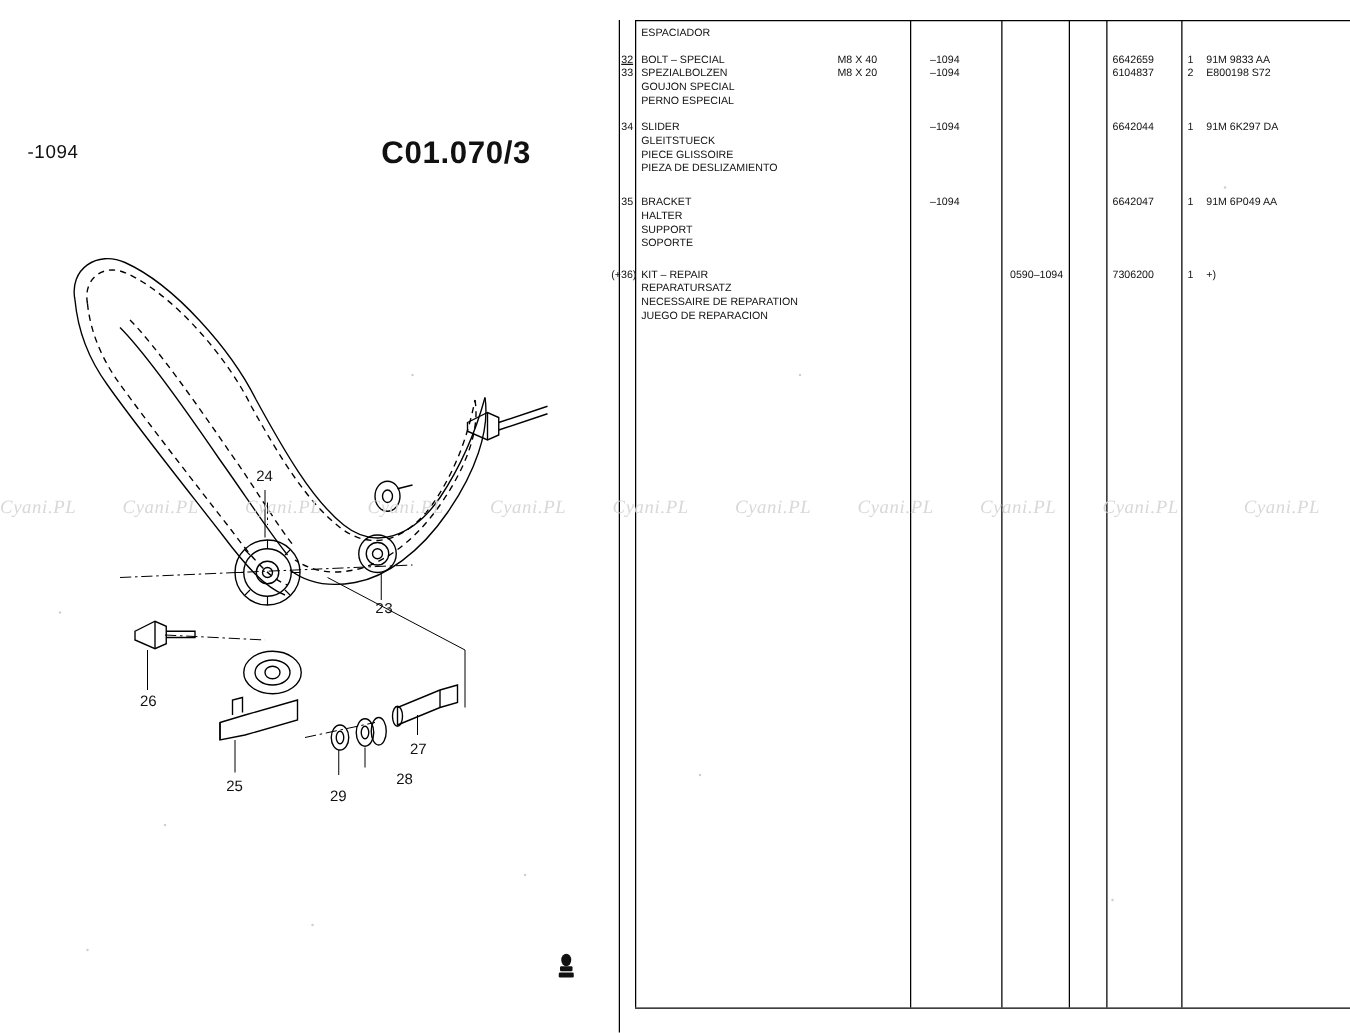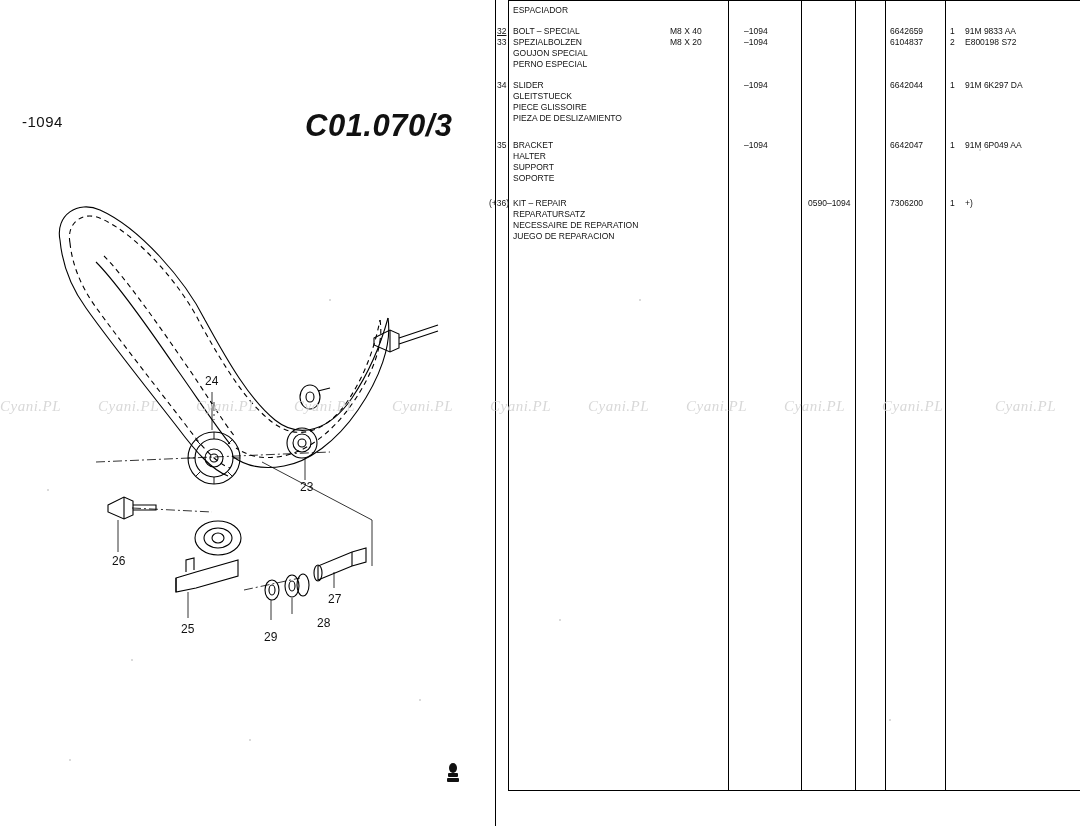--- a/index.html
+++ b/index.html
@@ -9,34 +9,33 @@
     color:#111;
   }
   .page{position:absolute;inset:0;}
 
   
   .left-pane{position:absolute;left:0;top:0;width:495px;height:826px;}
   .page-code{
     position:absolute;left:22px;top:113px;font-size:15px;letter-spacing:.5px;
   }
   .plate-title{
-    position:absolute;left:305px;top:108px;font-size:31px;font-weight:bold;
+    position:absolute;left:305px;top:108px;font-size:25px;font-weight:bold;
     letter-spacing:.5px;
-    font-style:italic;
   }
   .drawing{position:absolute;left:0;top:0;width:495px;height:826px;}
   .callout{
     position:absolute;font-size:12px;color:#111;
   }
   .bottom-mark{
     position:absolute;left:443px;top:762px;width:20px;height:22px;
   }
 
   
-  .right-pane{position:absolute;left:495px;top:0;width:585px;height:800px;}
+  .right-pane{position:absolute;left:495px;top:16px;width:585px;height:800px;}
   .vline{position:absolute;top:0;width:1px;background:#000;}
   .vline.v0{left:0px;height:826px;}
   .vline.v1{left:13px;height:790px;}
   .vline.v2{left:233px;height:790px;}
   .vline.v3{left:306px;height:790px;}
   .vline.v4{left:360px;height:790px;}
   .vline.v5{left:390px;height:790px;}
   .vline.v6{left:450px;height:790px;}
   .hline-top{position:absolute;left:13px;top:0;width:572px;height:1px;background:#000;}
   .hline-bot{position:absolute;left:13px;top:790px;width:572px;height:1px;background:#000;}
@@ -148,21 +147,21 @@
         <path d="M118 520 L118 552"></path>
         <path d="M188 592 L188 618"></path>
         <path d="M271 600 L271 620"></path>
         <path d="M292 598 L292 614"></path>
         <path d="M334 572 L334 588"></path>
         <path d="M262 462 L372 520 L372 566"></path>
       </g>
     </svg>
 
     <div class="callout" style="left:205px;top:374px;">24</div>
-    <div class="callout" style="left:300px;top:480px;">23</div>
+    <div class="callout" style="left:300px;top:480px;font-family:Liberation Mono, monospace;">23</div>
     <div class="callout" style="left:112px;top:554px;">26</div>
     <div class="callout" style="left:181px;top:622px;">25</div>
     <div class="callout" style="left:264px;top:630px;">29</div>
     <div class="callout" style="left:288px;top:616px;margin-left:29px;">28</div>
     <div class="callout" style="left:328px;top:592px;">27</div>
 
     <svg class="bottom-mark" viewBox="0 0 20 22">
       <g fill="#111">
         <ellipse cx="10" cy="6" rx="4" ry="5"></ellipse>
         <rect x="5" y="11" width="10" height="4" rx="1"></rect>

